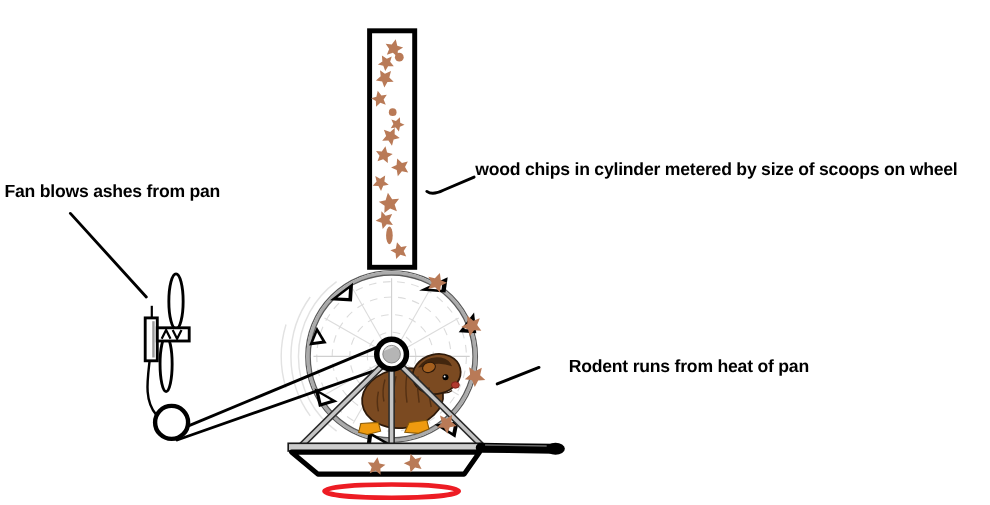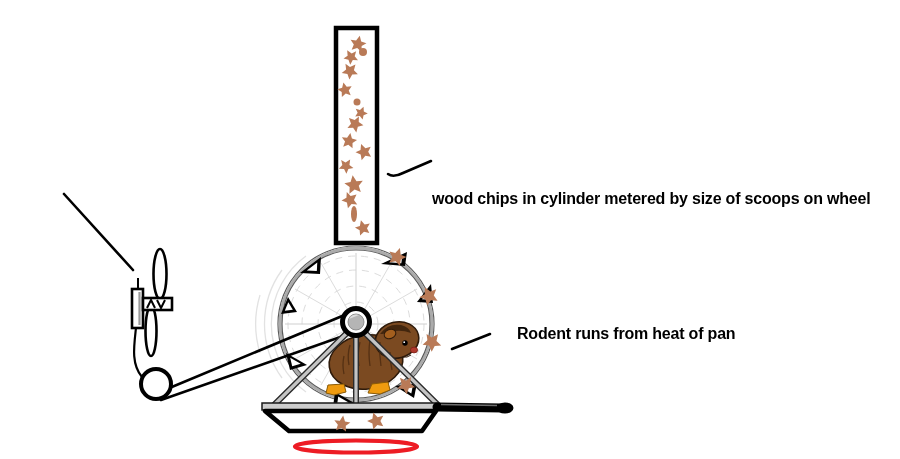--- a/index.html
+++ b/index.html
@@ -6,21 +6,21 @@
   .canvas{
     position:relative;width:900px;height:459px;background:#ffffff;overflow:hidden;
     font-family:"Liberation Sans",sans-serif;
   }
   .canvas svg{position:absolute;left:0;top:0;}
   .label{
     position:absolute;font-weight:bold;font-size:16px;color:#000;
     white-space:nowrap;letter-spacing:-0.2px;line-height:1.15;
   }
   .label-fan{left:4px;top:166px;}
-  .label-chips{left:432px;top:146px;margin-top:44px;}
+  .label-chips{left:432px;top:146px;}
   .label-rodent{left:517px;top:325px;}
 </style>
 </head>
 <body>
 
 <div class="canvas">
 
 <svg width="900" height="459" viewBox="0 0 900 459">
   <defs>
     <path id="chip-star" d="M0,-8.5 L2.6,-3 L8.1,-2.6 L4,1.3 L5,6.9 L0,4 L-5,6.9 L-4,1.3 L-8.1,-2.6 L-2.6,-3 Z"></path>
@@ -182,16 +182,17 @@
     <use href="#chip-star" transform="translate(376,421) rotate(-18) scale(1.05)"></use>
   </g>
 
   <g stroke="#000000" stroke-width="2.6" stroke-linecap="round" fill="none">
     <line x1="64" y1="194" x2="133" y2="270"></line>
     <path d="M388,174 C392,177 397,176 403,173 L431,161"></path>
     <line x1="452" y1="349" x2="490" y2="334"></line>
   </g>
 </svg>
 
+<div class="label label-fan">Fan blows ashes from pan</div>
 <div class="label label-chips">wood chips in cylinder metered by size of scoops on wheel</div>
 <div class="label label-rodent">Rodent runs from heat of pan</div>
 
 </div>
 
 </body></html>

